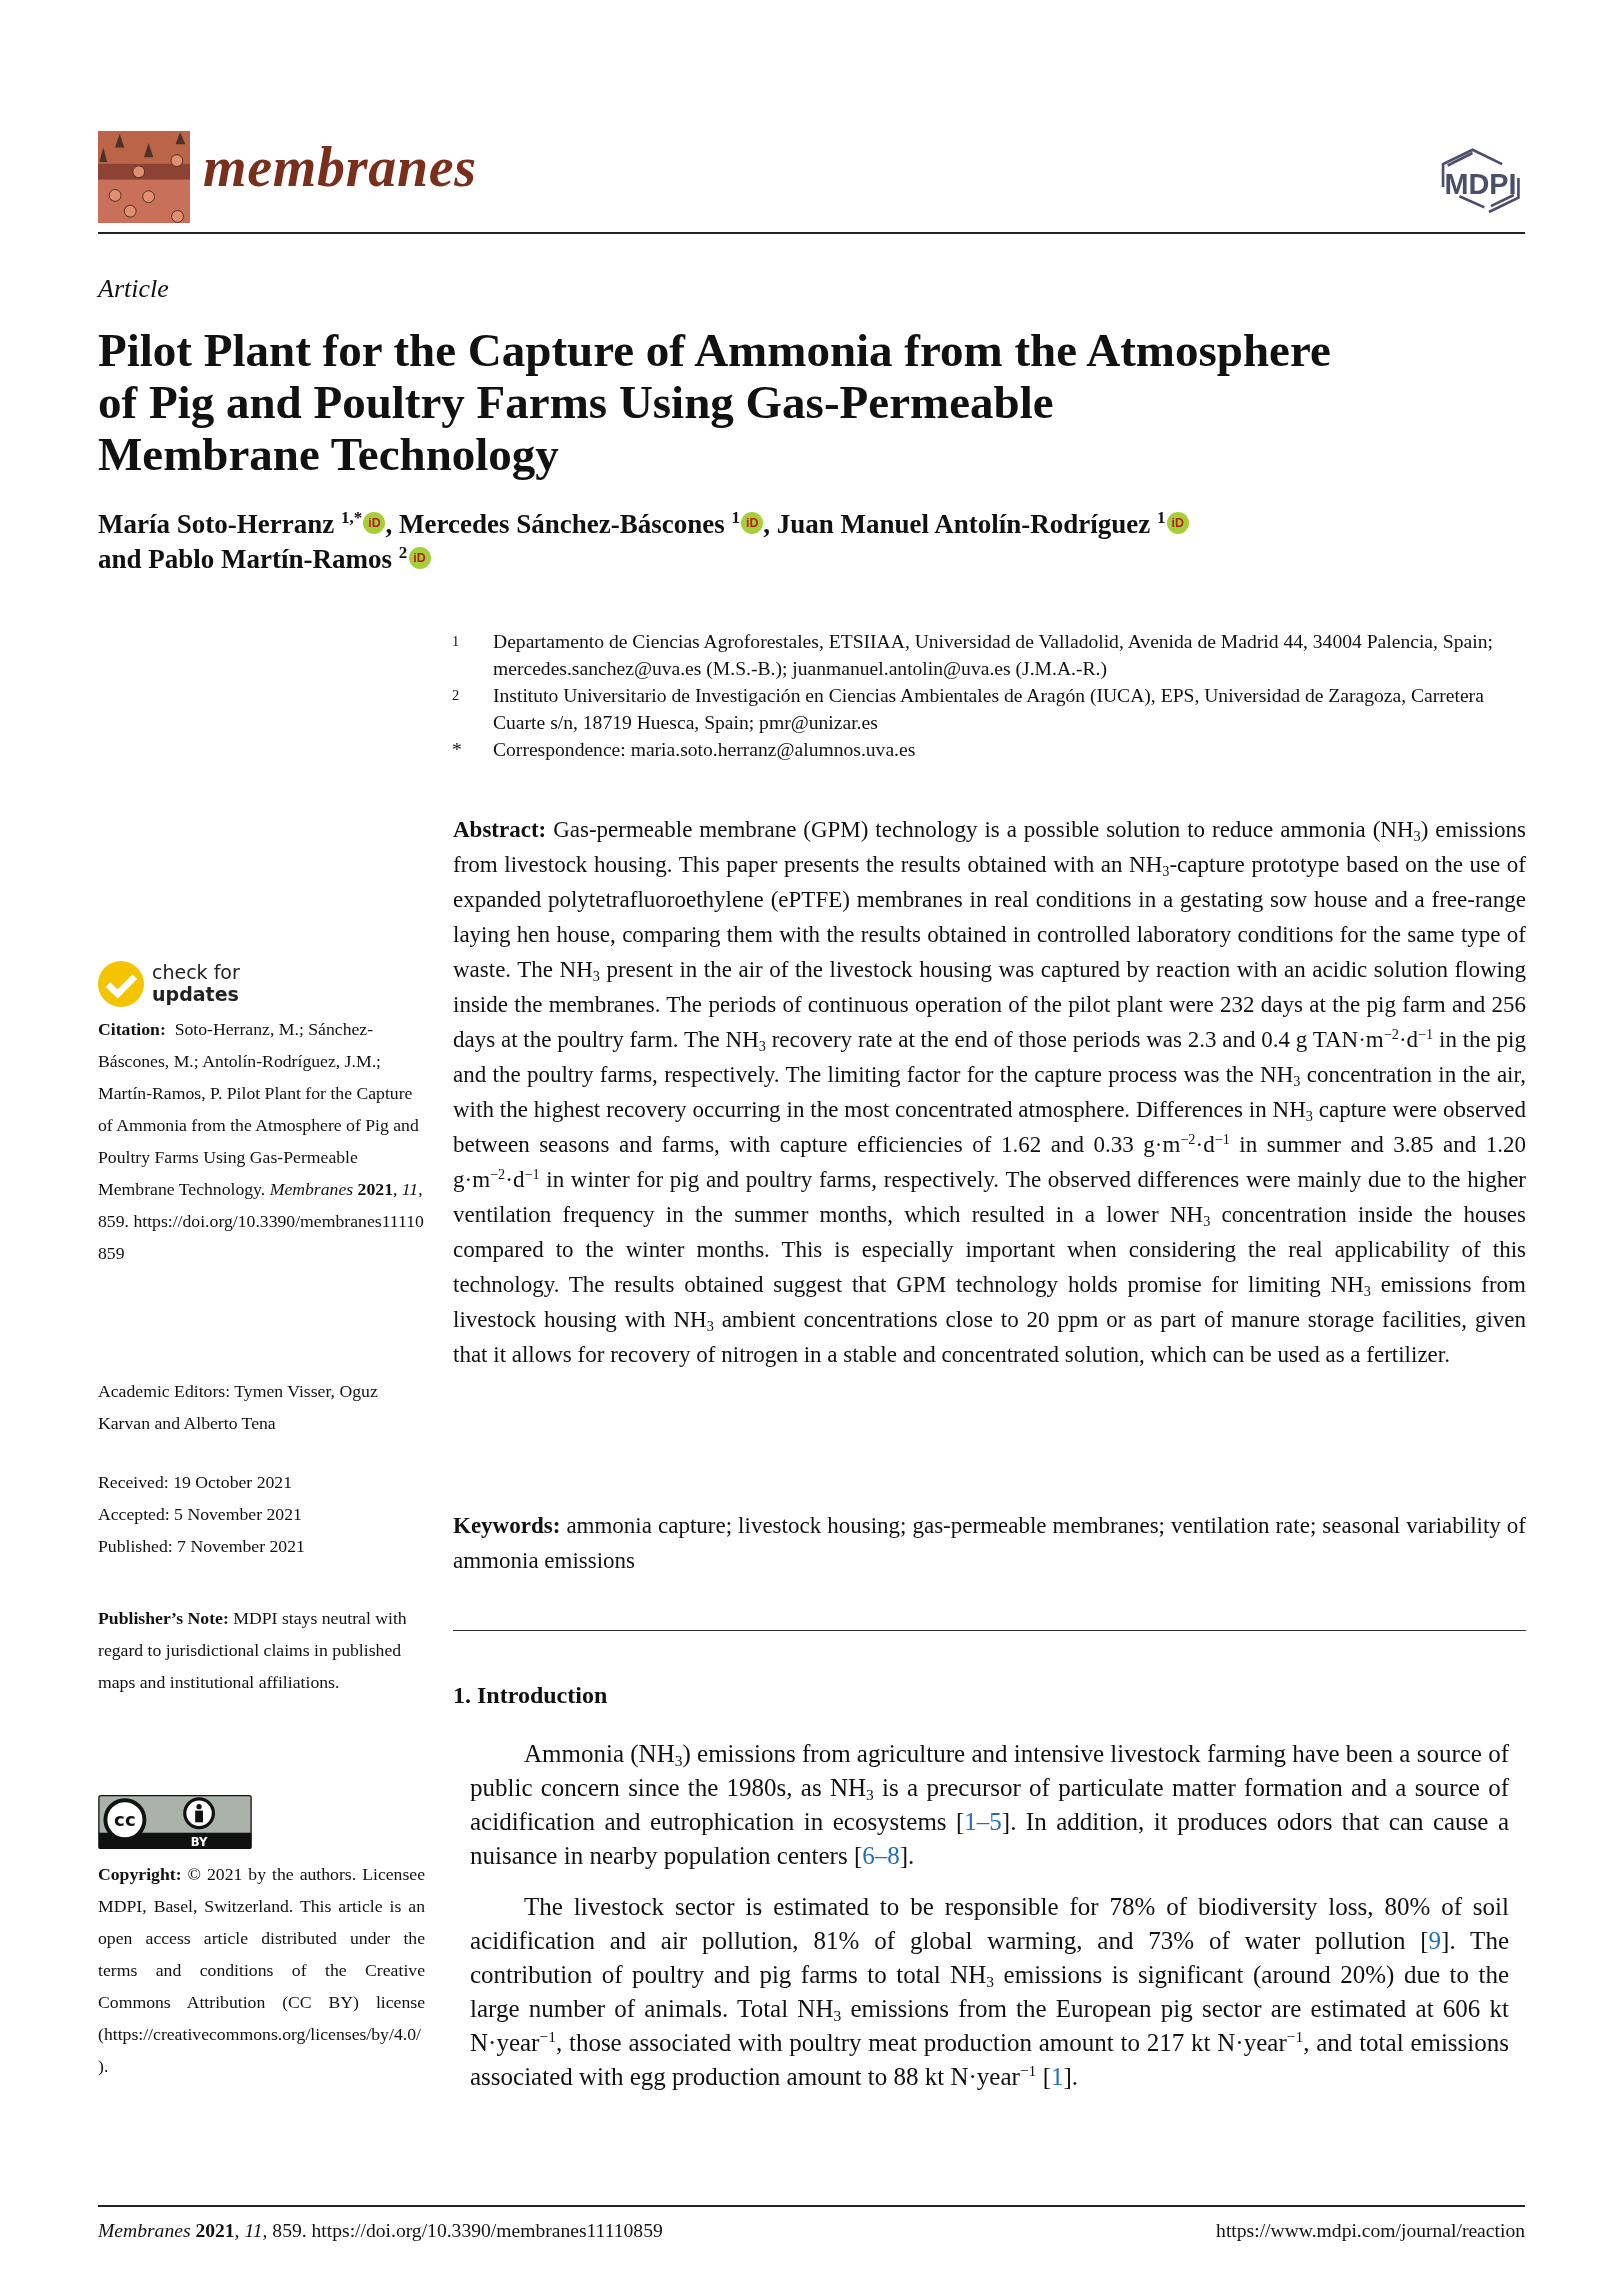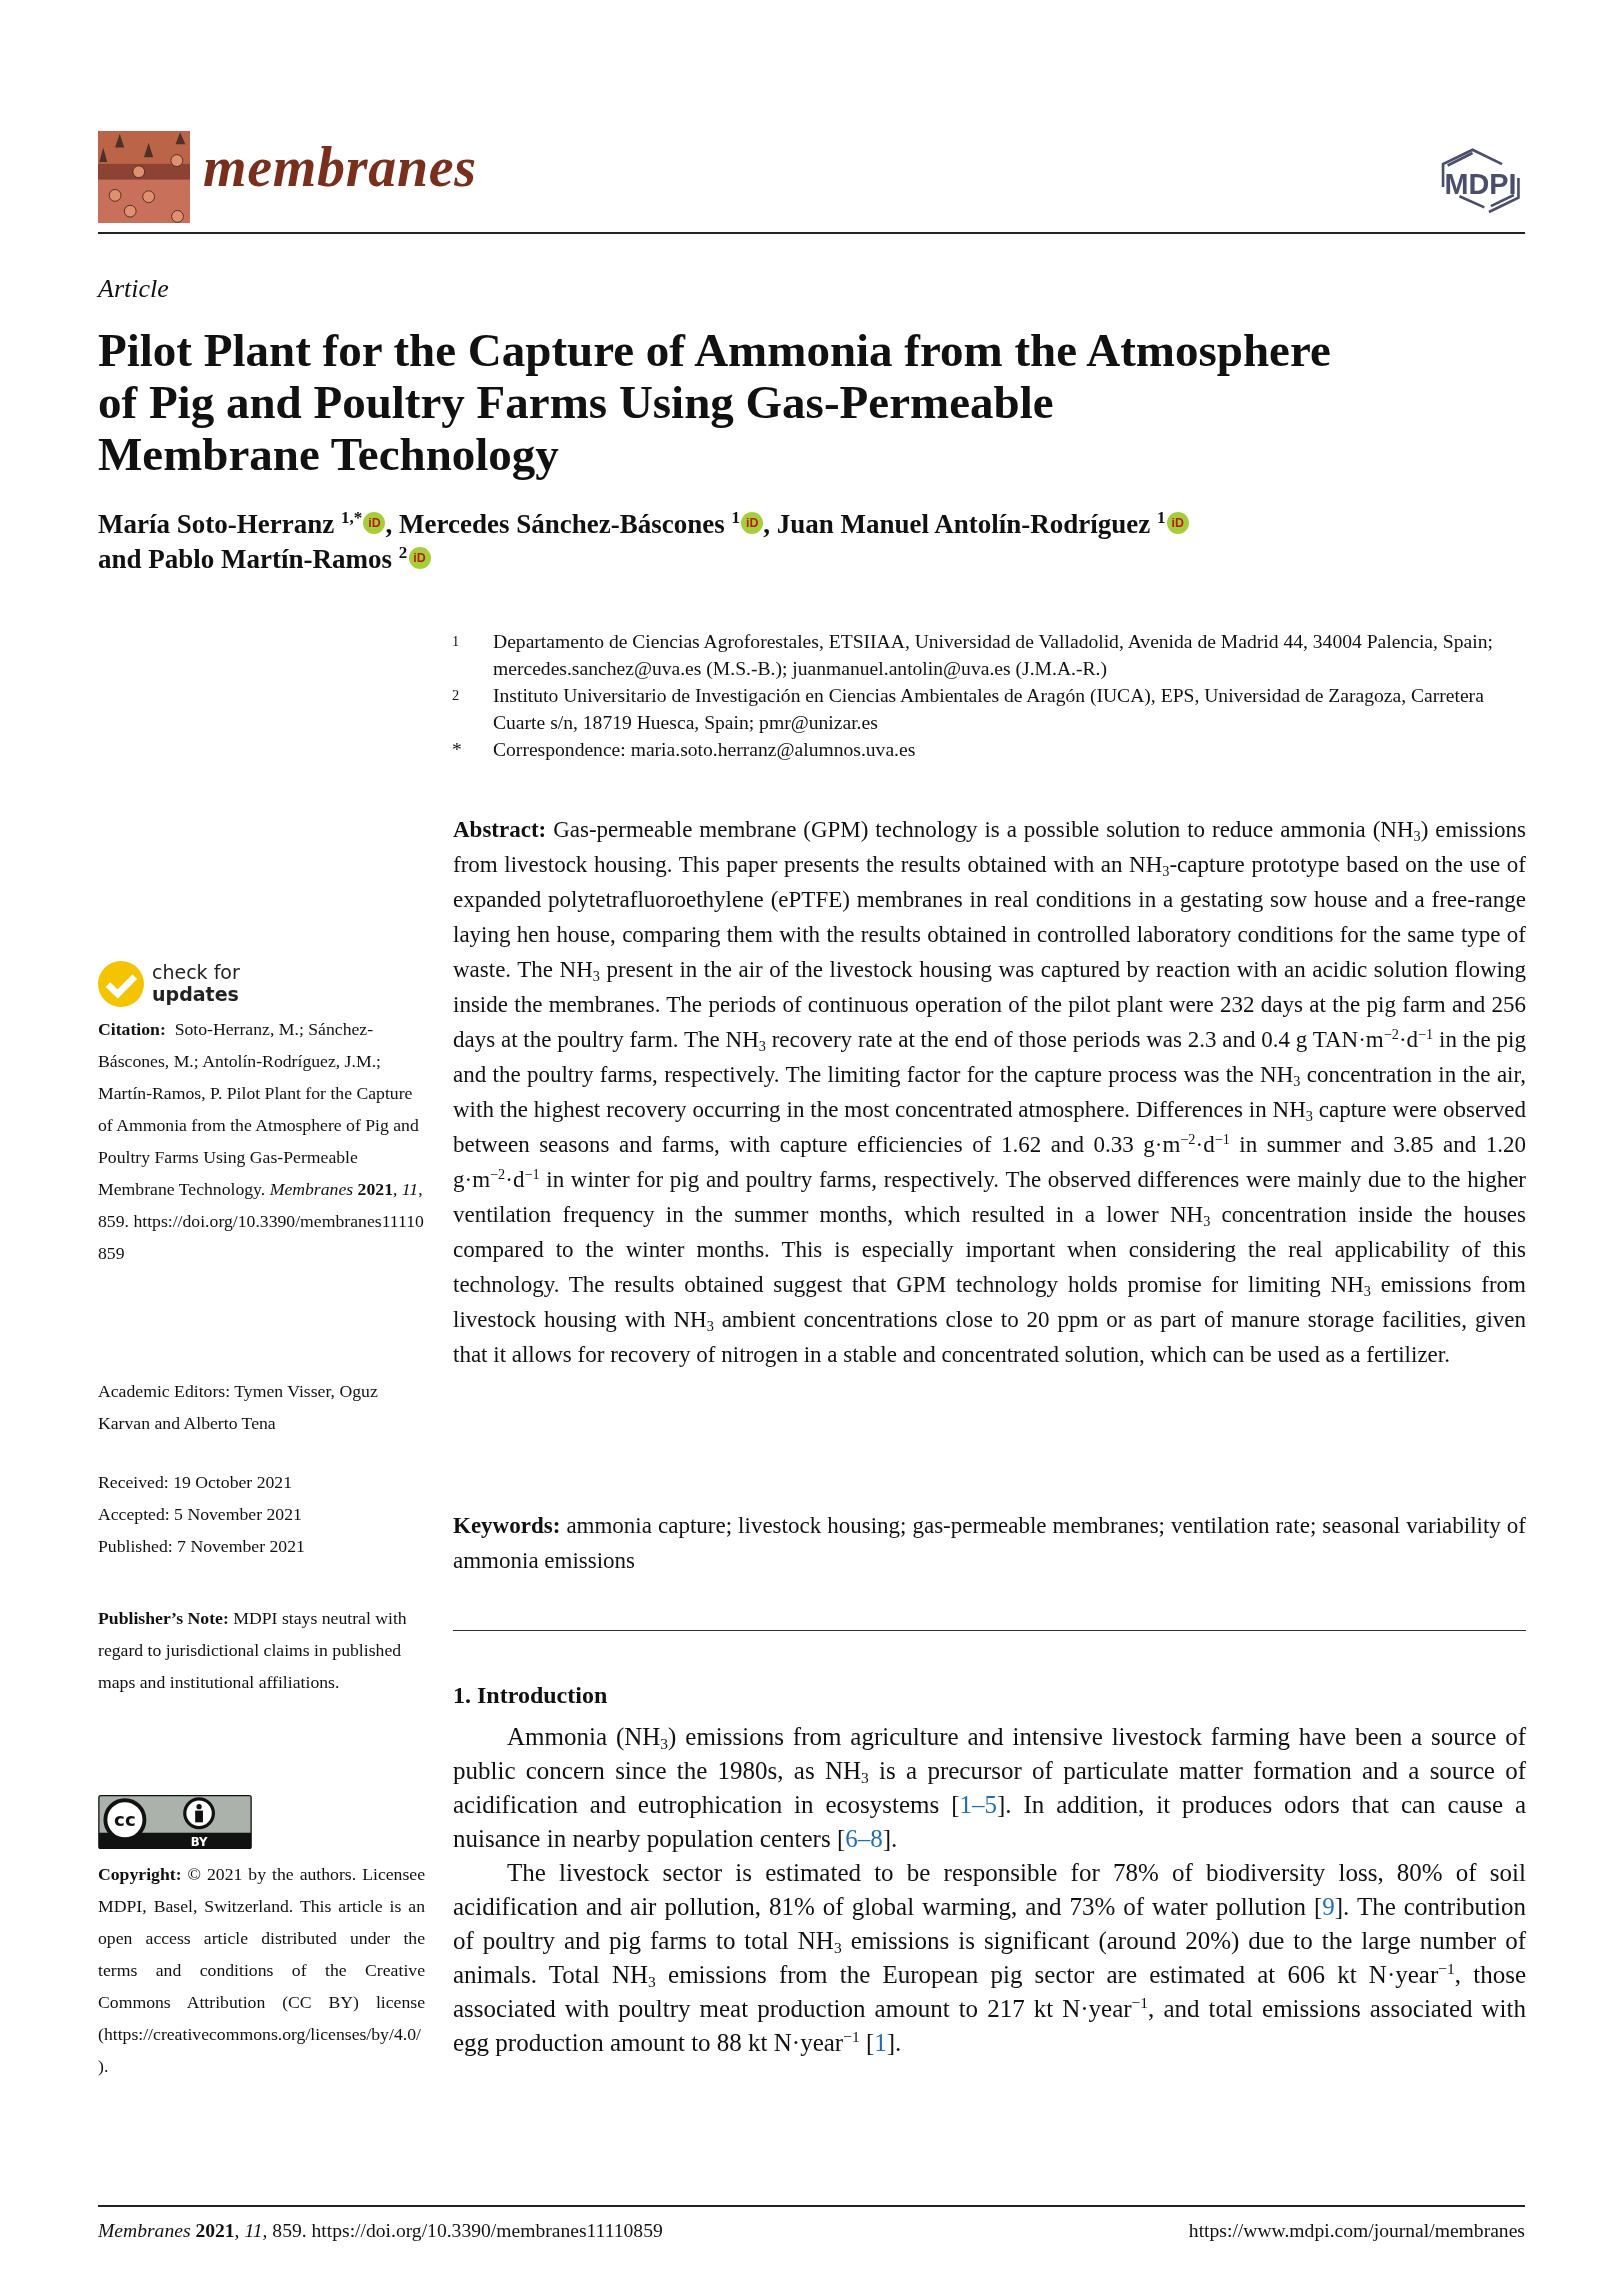--- a/index.html
+++ b/index.html
@@ -44,21 +44,21 @@
   .copyright { top: 1858px; text-align: justify; }
 
   b.lbl { font-weight: bold; }
 
   
   .abstract { left: 453px; top: 812px; width: 1073px; font-size: 23px; line-height: 35px; text-align: justify; }
   .keywords { left: 453px; top: 1508px; width: 1073px; font-size: 23px; line-height: 35px; text-align: justify; }
   .main-rule { left: 453px; top: 1630px; width: 1073px; height: 1.3px; background: #333; }
   .section-h { left: 453px; top: 1682px; font-size: 24px; font-weight: bold; }
   .intro { left: 453px; top: 1720px; width: 1073px; font-size: 25px; line-height: 34px; text-align: justify; }
-  .intro p { margin: 0; text-indent: 54px; }
+  .intro p { margin: 17px; text-indent: 54px; }
   .cite { color: #1f6fb2; }
   sub.s { font-size: 0.62em; vertical-align: -0.25em; line-height: 0; }
   sup.s { font-size: 0.62em; vertical-align: 0.55em; line-height: 0; }
 
   
   .footer-rule { left: 98px; top: 2205px; width: 1427px; height: 2px; background: #222; }
   .footer-left { left: 98px; top: 2220px; font-size: 19.6px; }
   .footer-right { right: 98px; top: 2220px; font-size: 19.6px; }
 </style>
 </head>
@@ -196,14 +196,14 @@
 <div class="abs intro">
   <p><span>Ammonia (NH</span><sub class="s">3</sub><span>) emissions from agriculture and intensive livestock farming have been a source of public concern since the 1980s, as NH</span><sub class="s">3</sub><span> is a precursor of particulate matter formation and a source of acidification and eutrophication in ecosystems [</span><span class="cite">1–5</span><span>]. In addition, it produces odors that can cause a nuisance in nearby population centers [</span><span class="cite">6–8</span><span>].</span></p>
   <p><span>The livestock sector is estimated to be responsible for 78% of biodiversity loss, 80% of soil acidification and air pollution, 81% of global warming, and 73% of water pollution [</span><span class="cite">9</span><span>]. The contribution of poultry and pig farms to total NH</span><sub class="s">3</sub><span> emissions is significant (around 20%) due to the large number of animals. Total NH</span><sub class="s">3</sub><span> emissions from the European pig sector are estimated at 606 kt N·year</span><sup class="s">−1</sup><span>, those associated with poultry meat production amount to 217 kt N·year</span><sup class="s">−1</sup><span>, and total emissions associated with egg production amount to 88 kt N·year</span><sup class="s">−1</sup><span> [</span><span class="cite">1</span><span>].</span></p>
 </div>
 
 <div class="abs footer-rule"></div>
 <div class="abs footer-left">
   <i>Membranes</i>
   <b>2021</b>, <i>11</i><span>, 859. https://doi.org/10.3390/membranes11110859</span>
 </div>
-<div class="abs footer-right">https://www.mdpi.com/journal/membranes</div>
+<div class="abs footer-right">https://www.mdpi.com/journal/reaction</div>
 
 
 </body></html>

